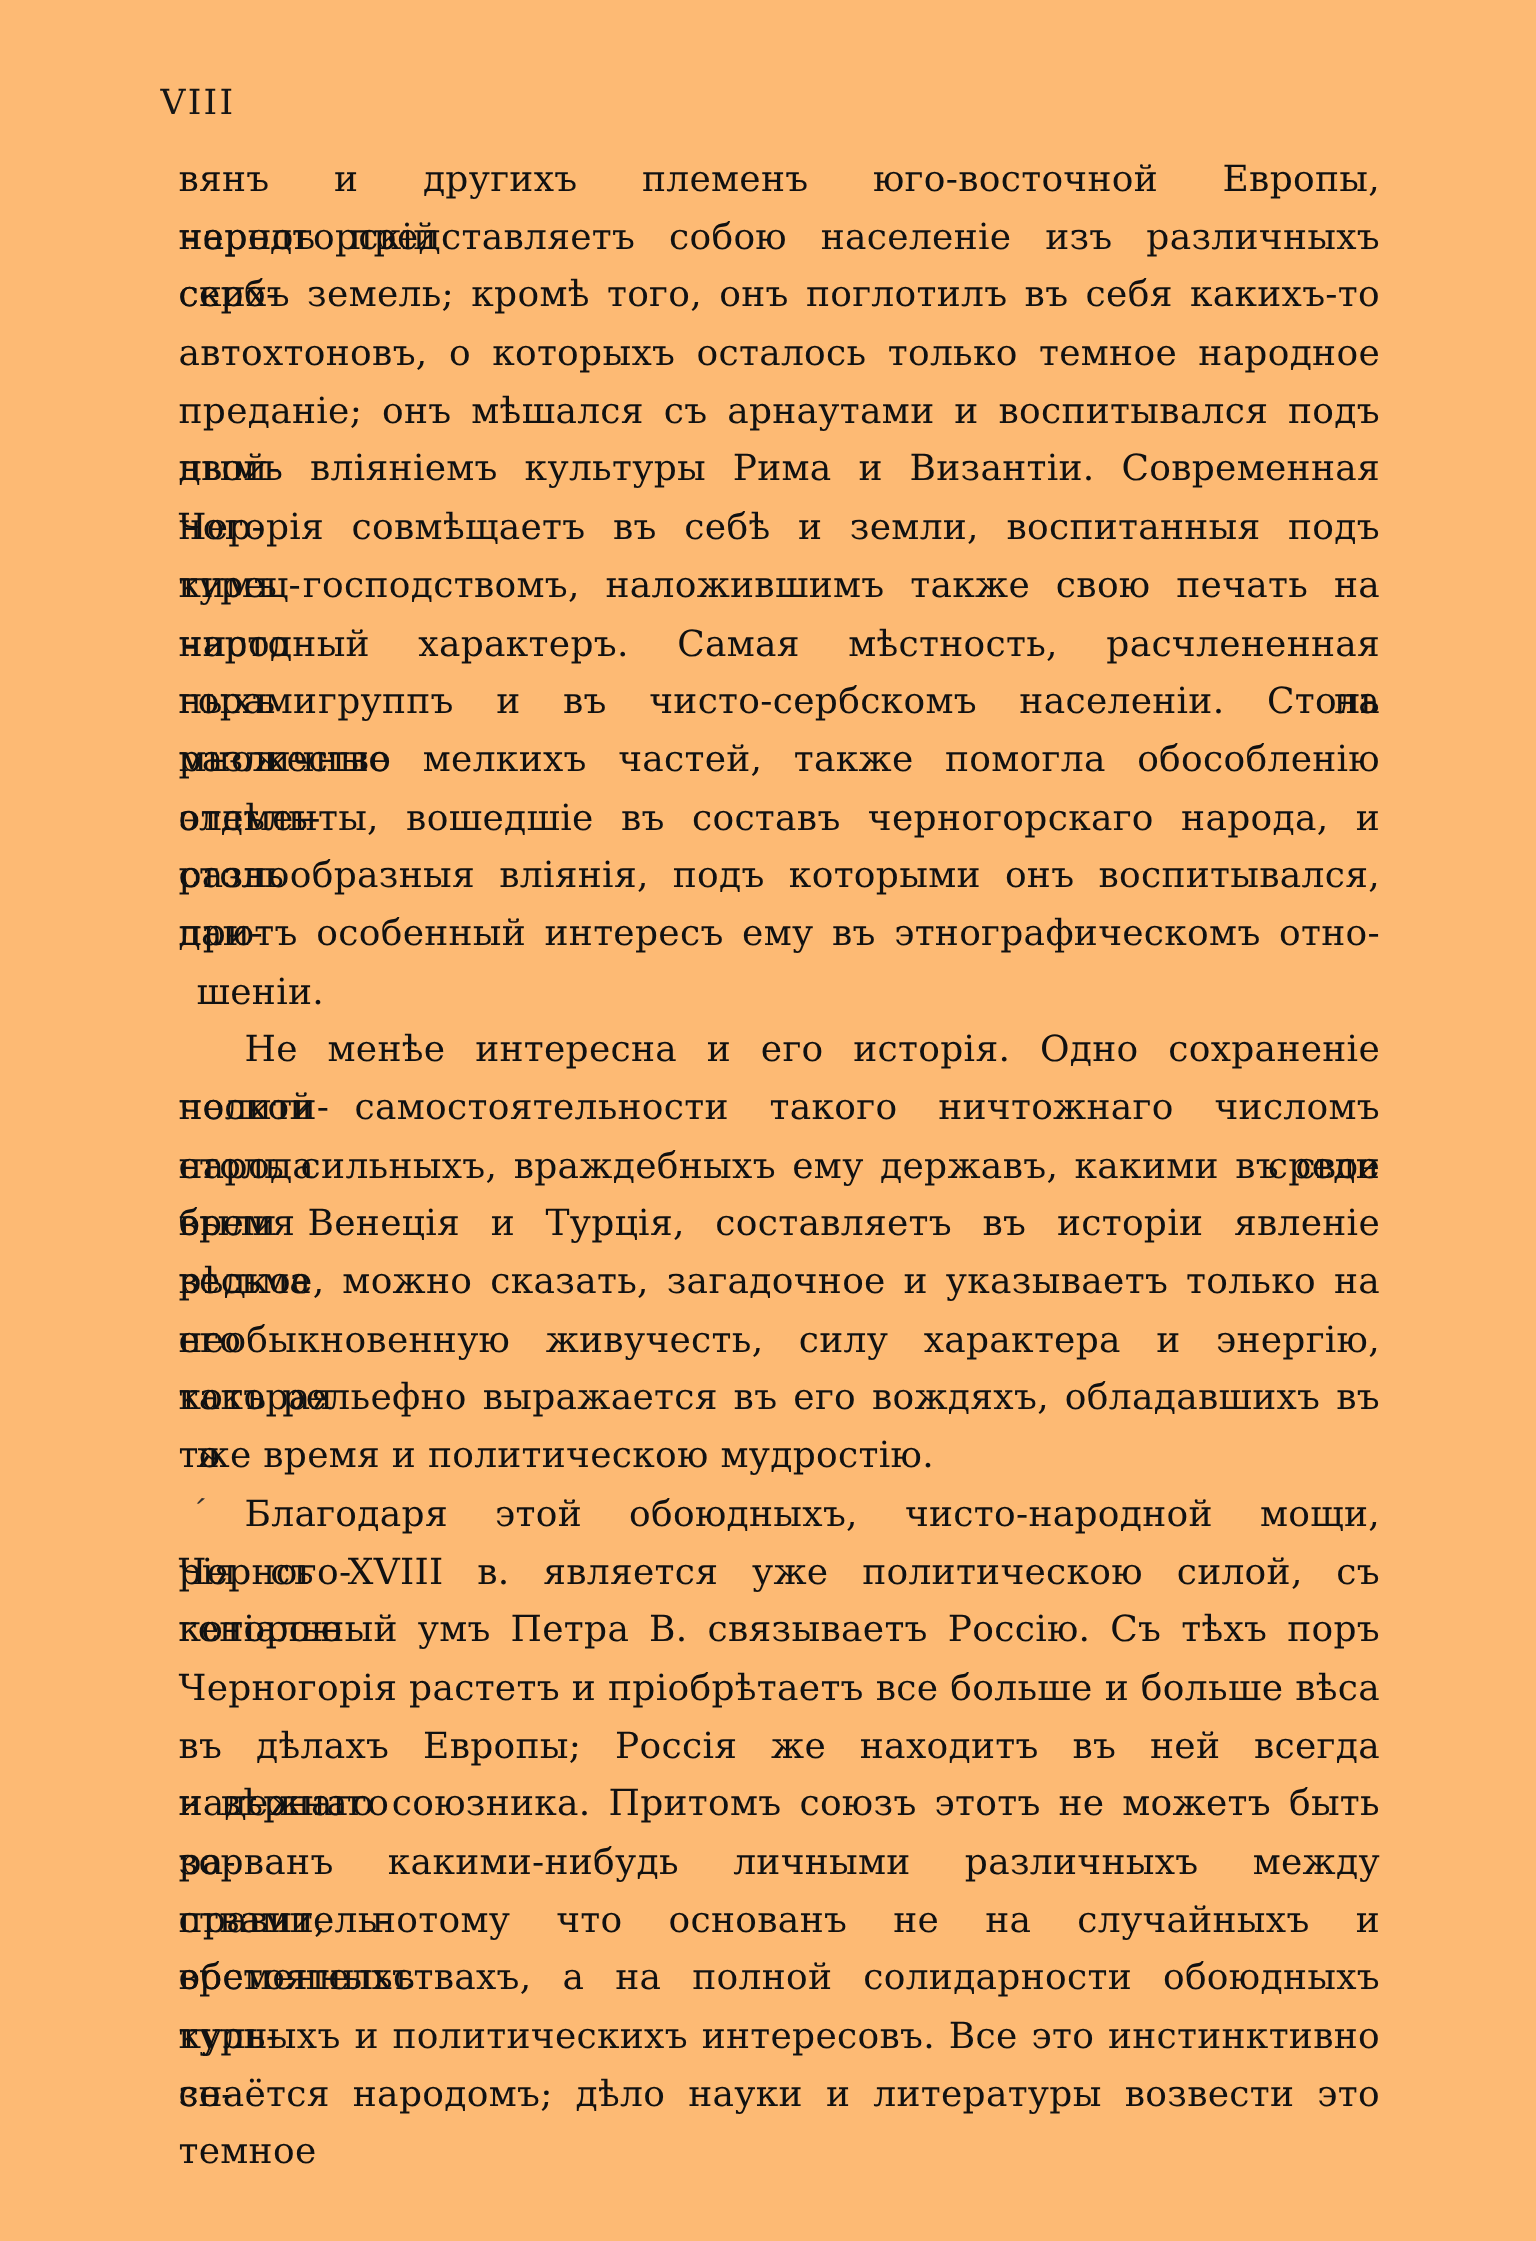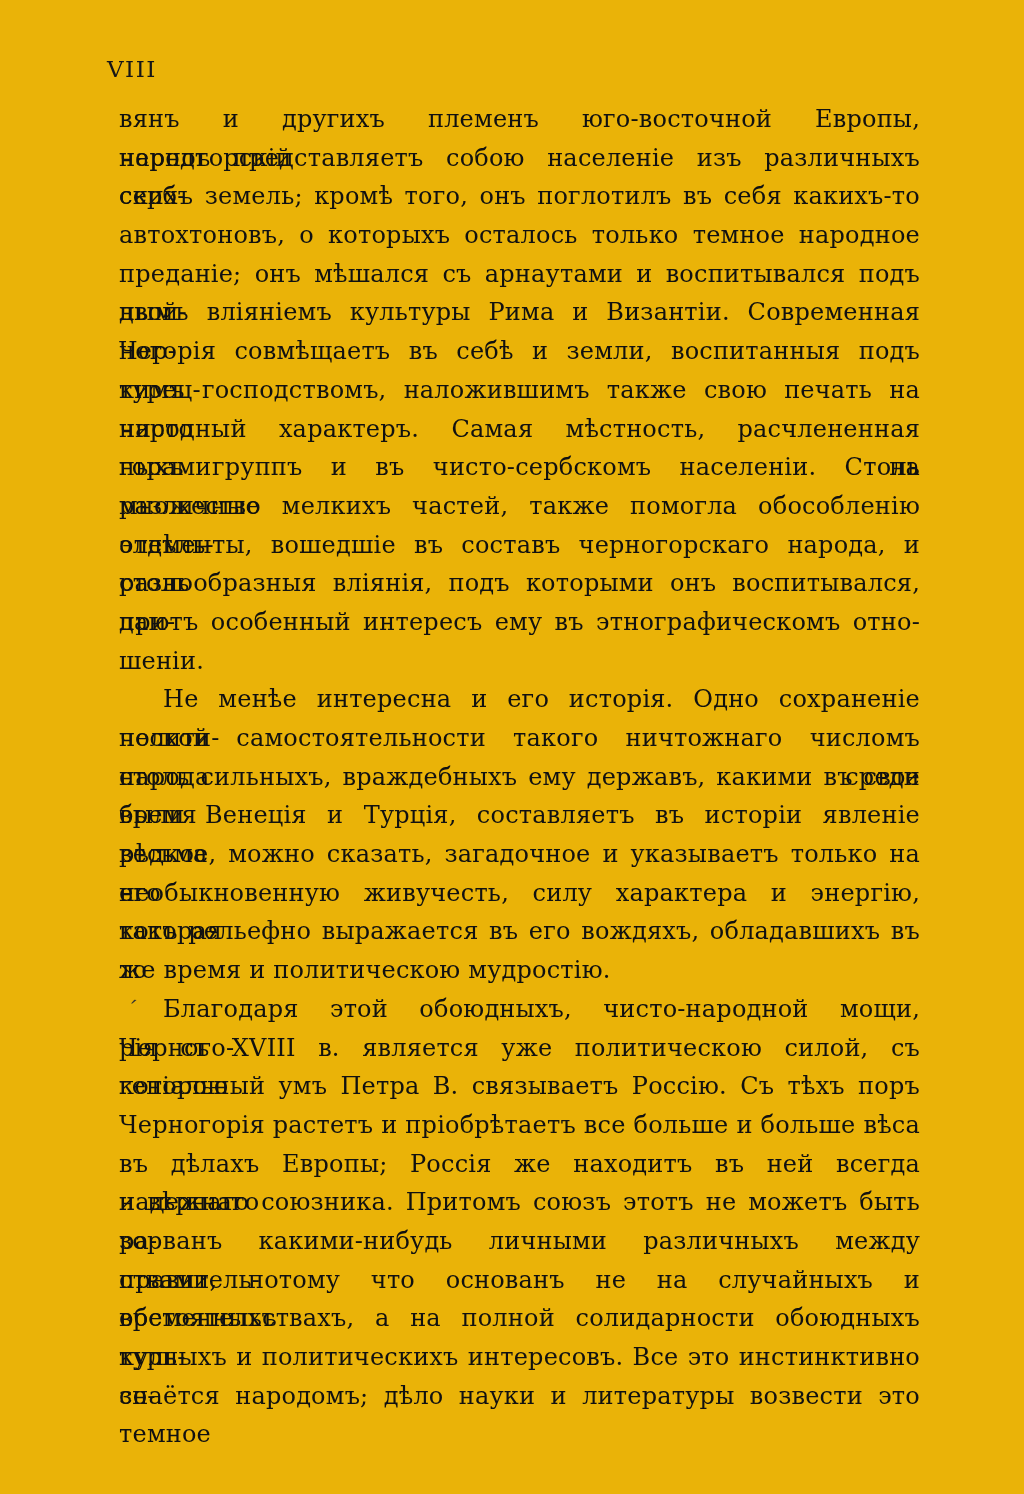--- a/index.html
+++ b/index.html
@@ -7,21 +7,21 @@
     padding: 0;
     width: 1024px;
     height: 1494px;
     overflow: hidden;
     background: #fdfdfb;
   }
   .page {
     position: relative;
     width: 1024px;
     height: 1494px;
-    background: #eab308;
+    background: #fdba74;
     font-family: "DejaVu Serif", serif;
     color: #111;
   }
   .page-number {
     position: absolute;
     left: 107px;
     top: 56px;
     font-size: 23px;
     letter-spacing: 1.5px;
     color: #161616;
@@ -36,21 +36,21 @@
   .line {
     font-size: 24px;
     line-height: 38.7px;
     height: 38.7px;
     text-align: justify;
     text-align-last: justify;
     letter-spacing: 0.2px;
     white-space: normal;
     overflow: visible;
   }
-  .line.short { text-align-last: left; }
+  .line.short { text-align-last: left; margin-left: 12px; }
   .line.indent { text-indent: 44px; }
   .margin-mark {
     position: absolute;
     left: 126px;
     top: 997px;
     font-size: 22px;
     color: #333;
     transform: rotate(8deg);
   }
 </style>

